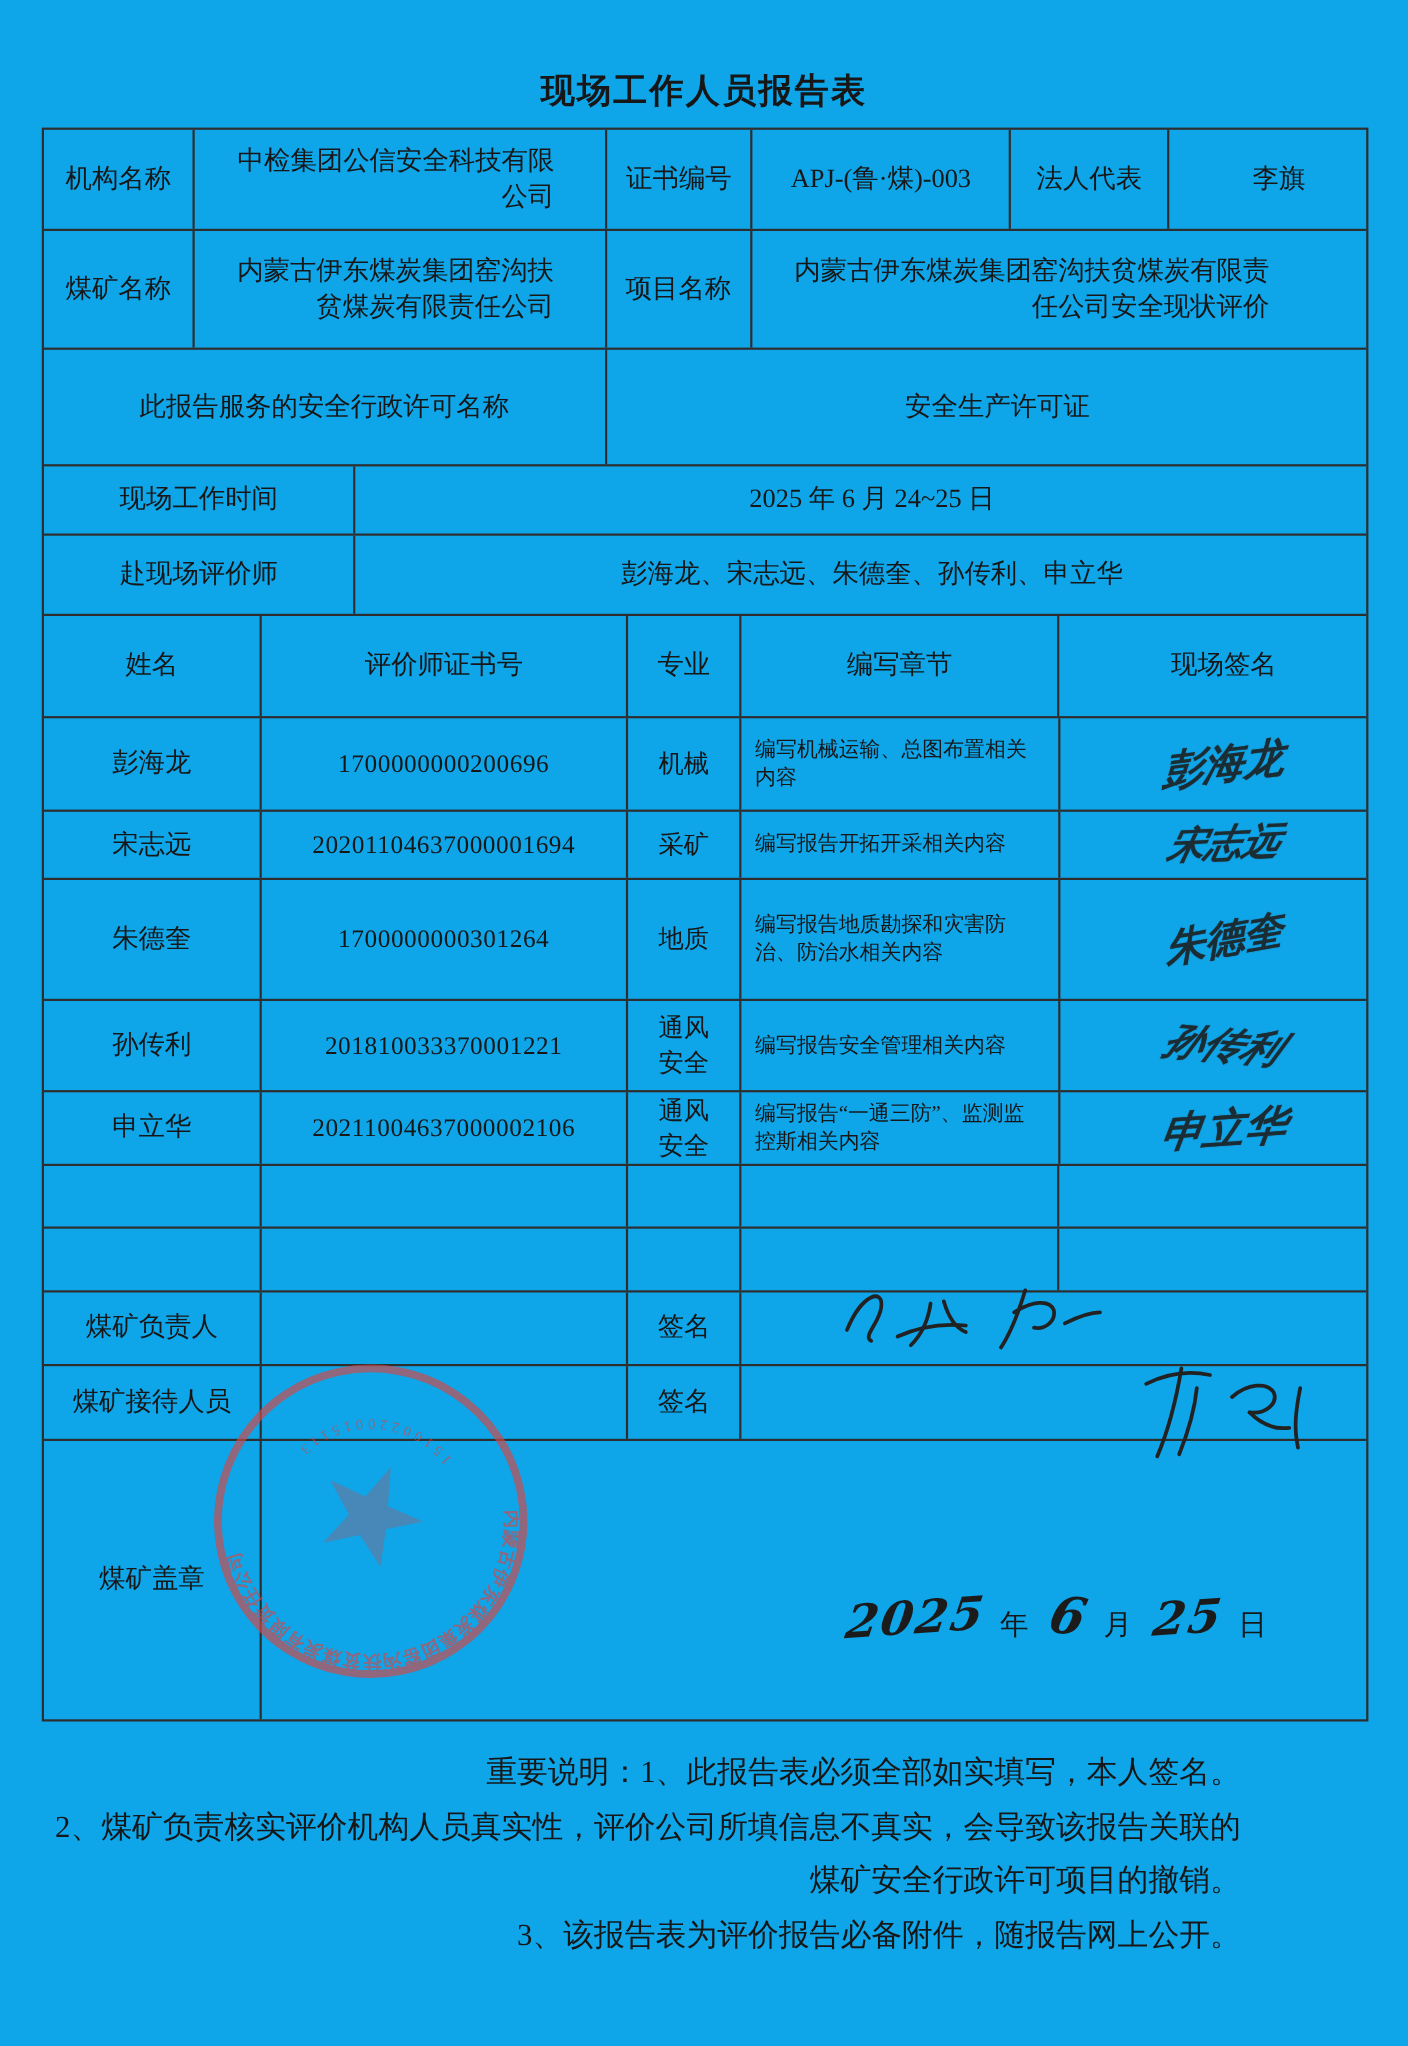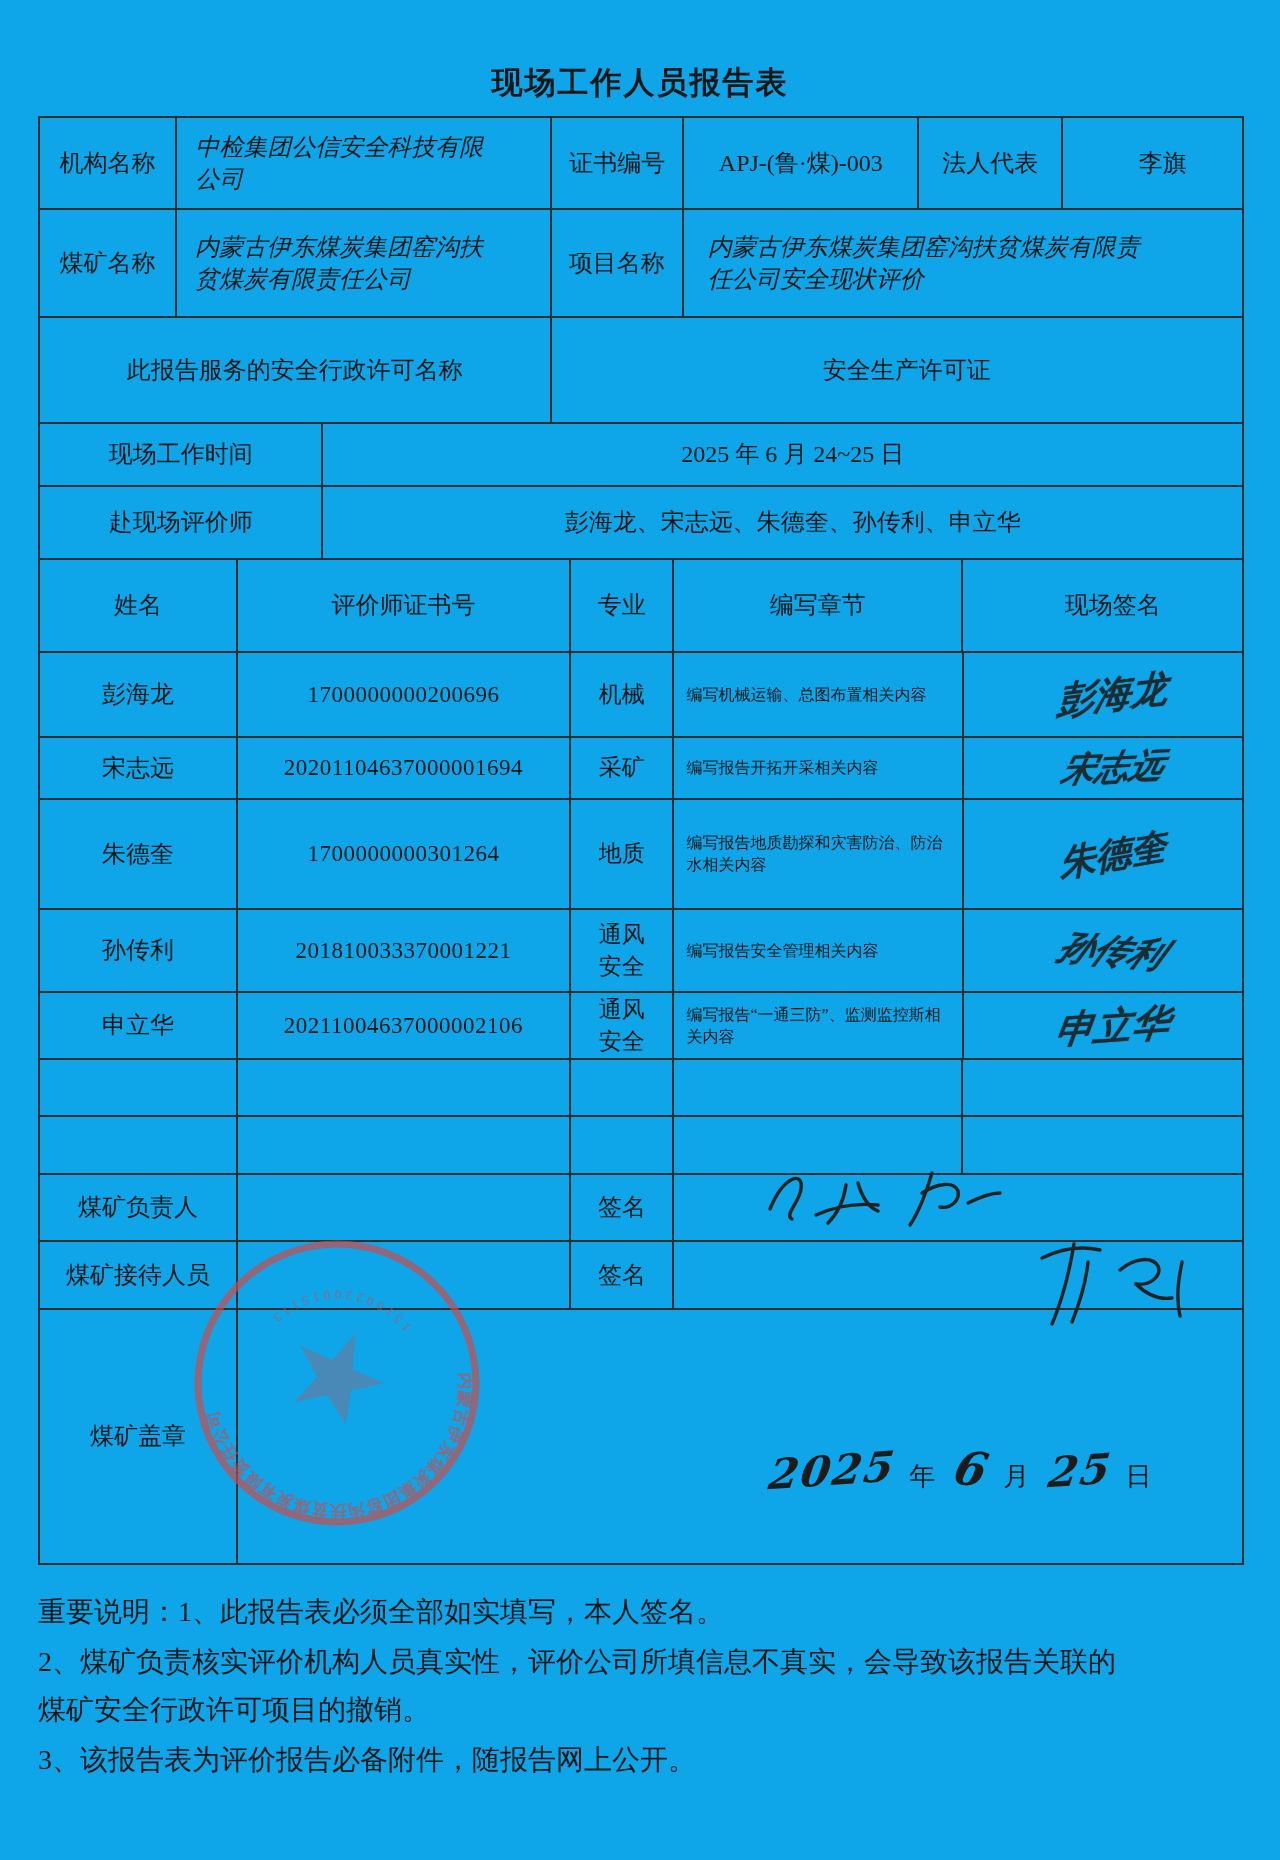--- a/index.html
+++ b/index.html
@@ -18,24 +18,24 @@
   }
   .tr{display:flex;border-bottom:2px solid #2e2e2e;box-sizing:border-box;position:relative;}
   .tr:last-child{border-bottom:none;}
   .td{
     border-right:2px solid #2e2e2e;box-sizing:border-box;
     display:flex;align-items:center;justify-content:center;
     font-size:24px;line-height:1.35;text-align:center;position:relative;
     padding:4px 8px;
   }
   .td:last-child{border-right:none;margin-left:20px;}
-  .left{justify-content:flex-start;text-align:left;font-style:italic;}
+  .left{justify-content:flex-start;text-align:right;}
   .valpad{padding:6px 46px 6px 18px;}
   .projpad{padding:6px 88px 6px 4px;}
-  .chap{justify-content:flex-start;text-align:left;font-size:16px;padding:4px 12px;}
+  .chap{justify-content:flex-start;text-align:left;font-size:19px;padding:4px 12px;}
   .num{font-size:23px;letter-spacing:0.5px;}
   .major{padding:4px 20px;font-size:23px;}
   
   .w140{width:140px}.w382{width:382px}.w135{width:135px}.w240{width:240px}
   .w147{width:147px}.w162{width:162px}.w549{width:549px}.w522{width:522px}
   .w684{width:684px}.w289{width:289px}.w917{width:917px}
   .w202{width:202px}.w340{width:340px}.w105{width:105px}.w295{width:295px}
   .w264{width:264px}.w559{width:559px}.w1004{width:1004px}
   
   .h92{height:92px}.h108{height:108px}.h106{height:106px}.h63{height:63px}
@@ -66,21 +66,21 @@
     display:inline-block;font-family:"DejaVu Serif",serif;font-style:italic;
     font-weight:bold;font-size:42px;letter-spacing:2px;
     transform:skewX(-12deg) rotate(-4deg);margin:0 14px;color:#1b1b1b;
   }
   .hand.month{transform:skewX(-8deg) rotate(6deg);font-size:46px;}
   
   .notes{
     position:absolute;left:38px;top:1588px;width:1090px;
     font-size:28px;line-height:1.72;text-align:left;
   }
-  .notes p{margin:0 0 2px 0;}
+  .notes p{margin:0 0 2px 0;text-align:right;}
 </style>
 </head>
 <body>
 
 <div class="page">
 
   <h1 class="title">现场工作人员报告表</h1>
 
   <div class="tbl">
 

